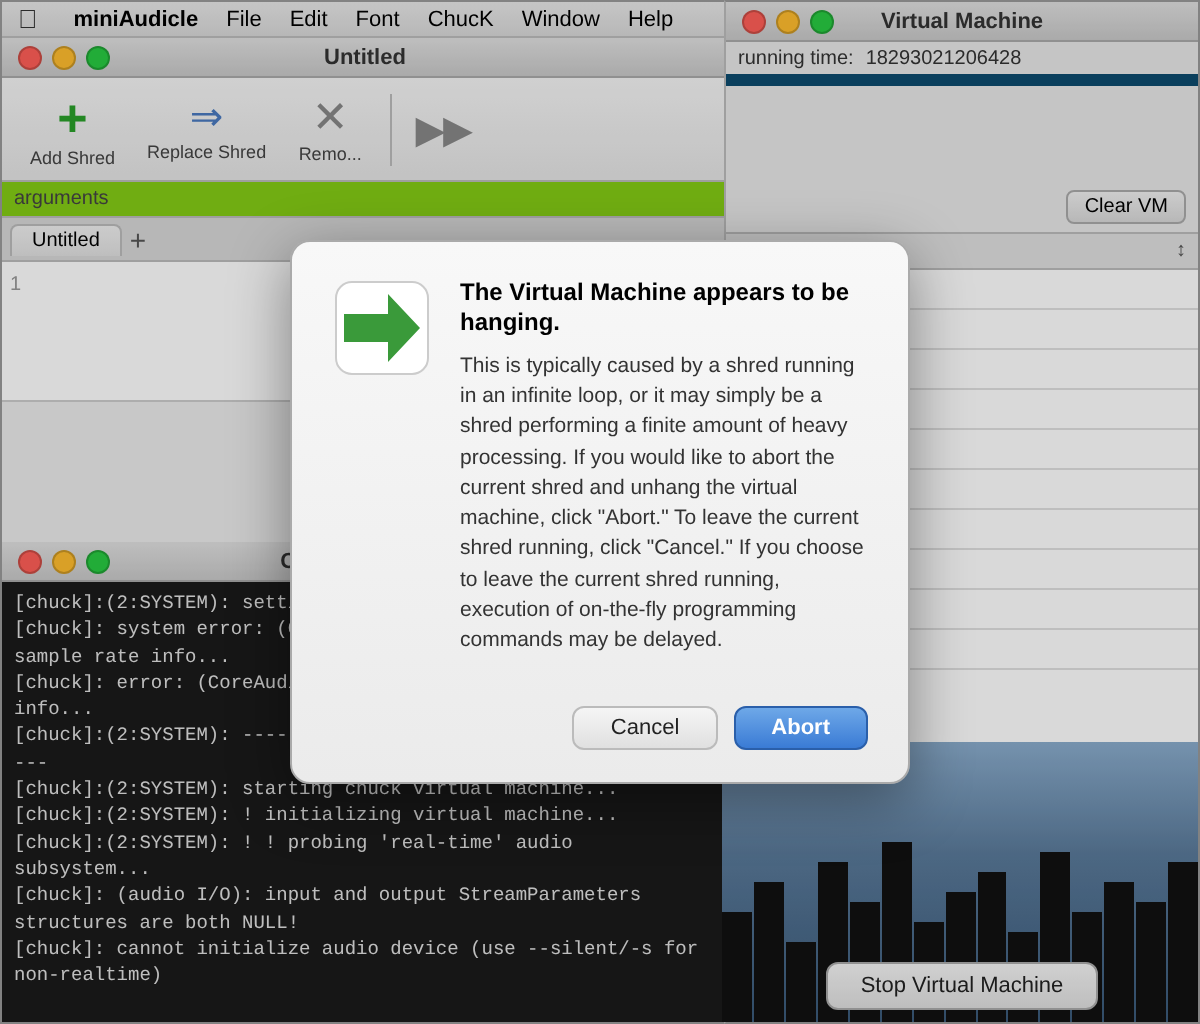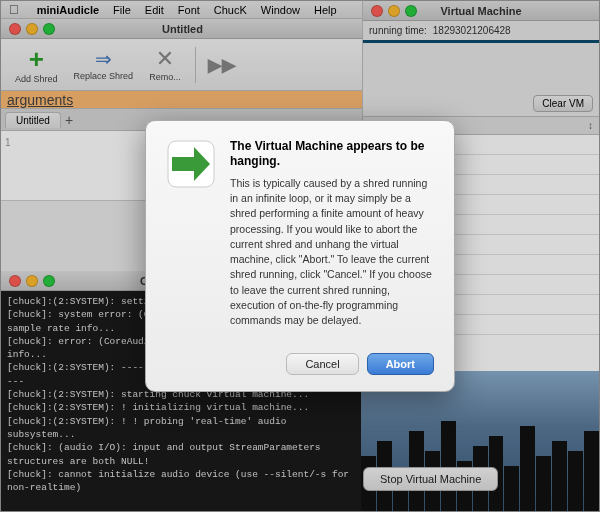--- a/index.html
+++ b/index.html
@@ -157,29 +157,28 @@
       overflow: hidden;
     }
     .line-numbers {
       float: left;
       color: #999;
       font-size: 10px;
       padding-right: 4px;
       line-height: 1.5;
     }
     .arguments-bar {
-      background: #fdba74;
+      background: #84cc16;
       border-bottom: 1px solid #bbb;
       height: 18px;
       display: flex;
       align-items: center;
       padding: 0 6px;
-      font-size: 14px;
+      font-size: 10px;
       color: #444;
-      text-decoration: underline;
     }
 
     
     .console-section {
       position: absolute;
       bottom: 0; left: 0;
       width: 365px;
       height: 240px;
       background: #1a1a1a;
     }
@@ -240,21 +239,21 @@
       display: flex;
       gap: 5px;
     }
     .vm-title {
       font-size: 11px;
       font-weight: bold;
       color: #333;
     }
     .vm-info-bar {
       background: #e8e8e8;
-      border-bottom: 3px solid #0c4a6e;
+      border-bottom: 6px solid #0c4a6e;
       height: 22px;
       display: flex;
       align-items: center;
       padding: 0 6px;
       font-size: 10px;
       color: #333;
       gap: 6px;
     }
     .vm-btn {
       background: linear-gradient(to bottom, #f0f0f0, #d8d8d8);
@@ -277,24 +276,25 @@
       font-size: 10px;
       color: #444;
     }
     .vm-table-area {
       height: 310px;
       background: #fff;
       overflow: hidden;
     }
     .vm-bottom {
       position: absolute;
-      bottom: 20px;
+      bottom: 6px;
       left: 0;
       right: 0;
       display: flex;
+      justify-content: center;
     }
     .stop-vm-btn {
       background: linear-gradient(to bottom, #f5f5f5, #e0e0e0);
       border: 1px solid #aaa;
       border-radius: 6px;
       padding: 5px 16px;
       font-size: 11px;
       cursor: pointer;
       color: #222;
     }

